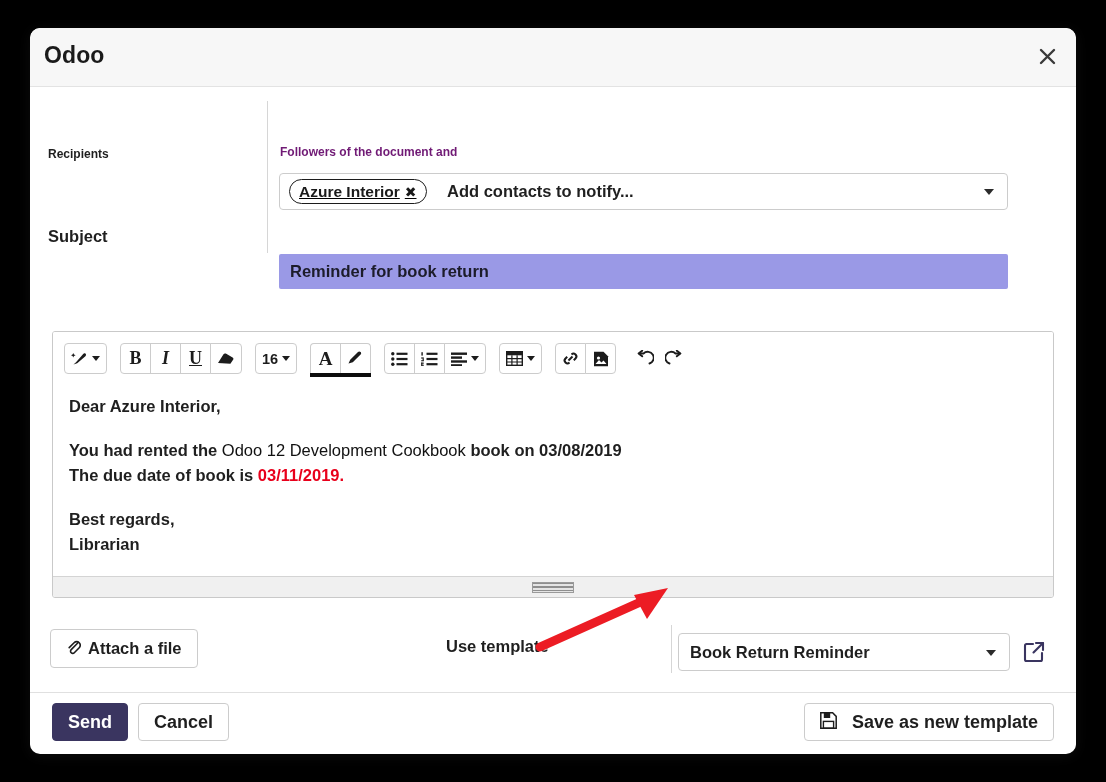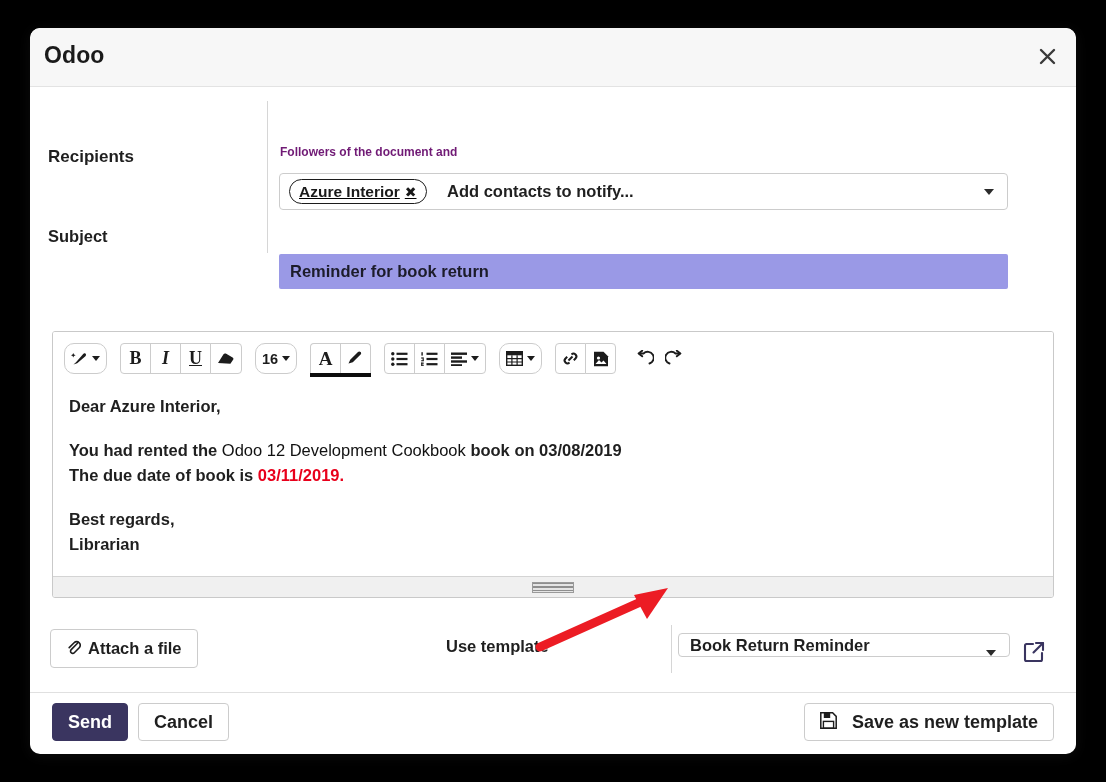--- a/index.html
+++ b/index.html
@@ -80,21 +80,21 @@
     left: 237px;
     top: 14px;
     width: 1px;
     height: 152px;
     background: #d6d6d6;
   }
   .lbl-recipients {
     position: absolute;
     left: 18px;
     top: 60px;
-    font-size: 17px;
+    font-size: 12px;
     font-weight: bold;
     color: #1f1f1f;
   }
   .lbl-subject {
     position: absolute;
     left: 18px;
     top: 140px;
     font-size: 16.5px;
     font-weight: bold;
     color: #1f1f1f;
@@ -216,21 +216,21 @@
     align-items: center;
     justify-content: center;
     gap: 4px;
     cursor: pointer;
     padding: 0 6px;
     color: #1c1c1c;
   }
   .btn-group .tb-btn { border-radius: 0; margin-left: -1px; }
   .btn-group .tb-btn:first-child { border-radius: 4px 0 0 4px; margin-left: 0; }
   .btn-group .tb-btn:last-child { border-radius: 0 4px 4px 0; }
-  .btn-group .tb-btn:only-child { border-radius: 10px; }
+  .btn-group .tb-btn:only-child { border-radius: 4px; }
   .tb-btn.bare { border: none; background: transparent; }
   .tb-btn.colorbtn { position: relative; border-bottom: none; height: 34px; align-items: flex-start; padding-top: 4px; }
   .tb-btn.colorbtn .bar {
     position: absolute;
     left: -1px; right: -1px; bottom: 0;
     height: 4px;
     background: #0d0d0d;
   }
   .tb-caret {
     width: 0; height: 0;
@@ -324,21 +324,21 @@
     top: 10px;
     width: 1px;
     height: 48px;
     background: #d6d6d6;
   }
   .tpl-select {
     position: absolute;
     left: 648px;
     top: 18px;
     width: 332px;
-    height: 24px;
+    height: 38px;
     border: 1px solid #ccc;
     border-radius: 4px;
     background: #fff;
     display: flex;
     align-items: center;
     padding-left: 11px;
     cursor: pointer;
   }
   .tpl-select .tpl-text {
     font-size: 16.5px;

